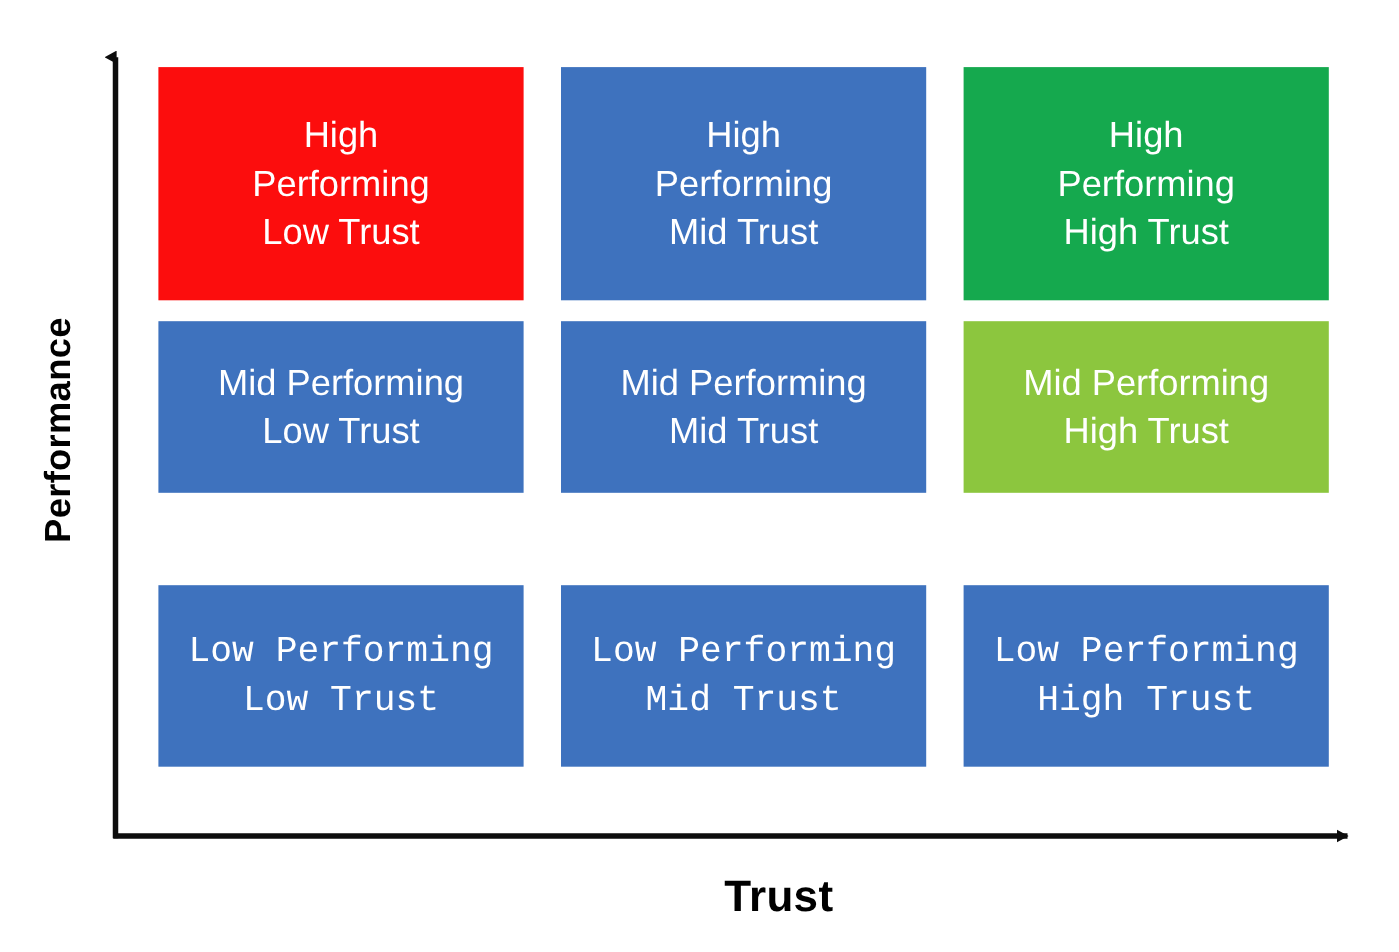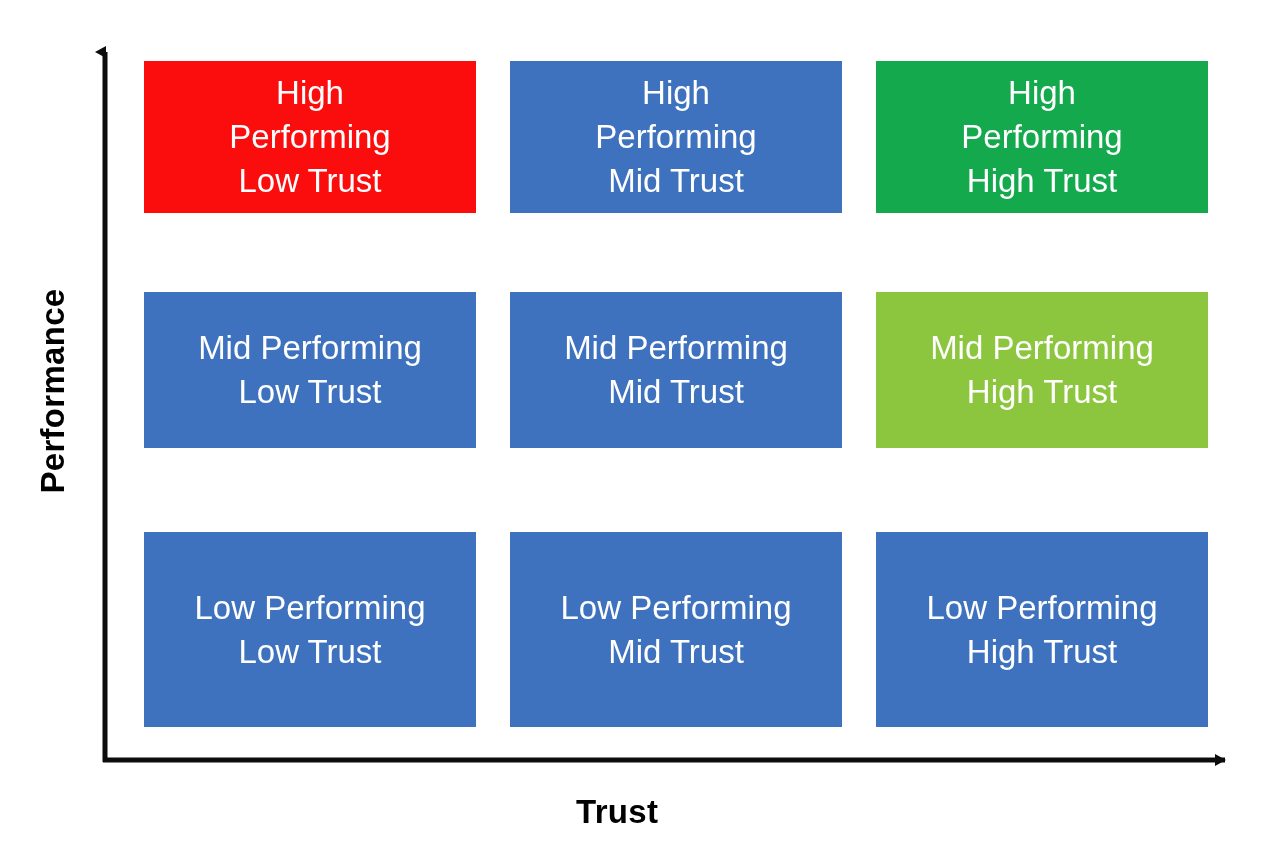--- a/index.html
+++ b/index.html
@@ -36,45 +36,46 @@
   }
   #y-axis-title {
     font-size: 33px;
     left: -57px;
     top: 372px;
     width: 220px;
     text-align: center;
     transform: rotate(-90deg);
   }
   #x-axis-title {
-    font-size: 33px;
-    left: 576px;
+    font-size: 40px;
+    left: 608px;
     top: 793px;
     width: 200px;
+    text-align: center;
   }
 
   
   .cell {
     position: absolute;
     display: flex;
     align-items: center;
     justify-content: center;
     text-align: center;
     color: #ffffff;
     font-size: 33px;
     line-height: 1.33;
     box-sizing: border-box;
     padding: 2px 6px;
     white-space: pre-line;
   }
 
   
-  .row-top    { top: 61px;  height: 152px; }
+  .row-top    { top: 61px;  height: 212px; }
   .row-mid    { top: 292px; height: 156px; }
-  .row-bottom { top: 532px; height: 195px; }
+  .row-bottom { top: 532px; height: 165px; font-family: Liberation Mono, monospace; }
 
   
   .col-left   { left: 144px; width: 332px; }
   .col-mid    { left: 510px; width: 332px; }
   .col-right  { left: 876px; width: 332px; }
 </style>
 </head>
 <body>
 
 <div id="canvas">

